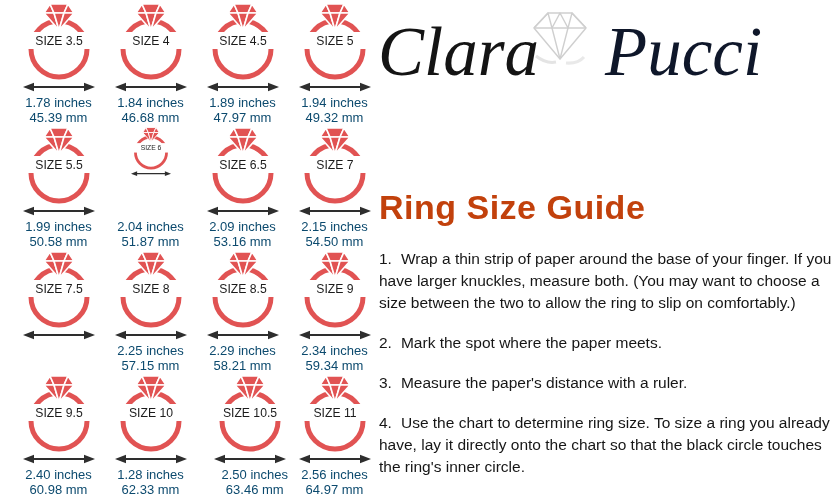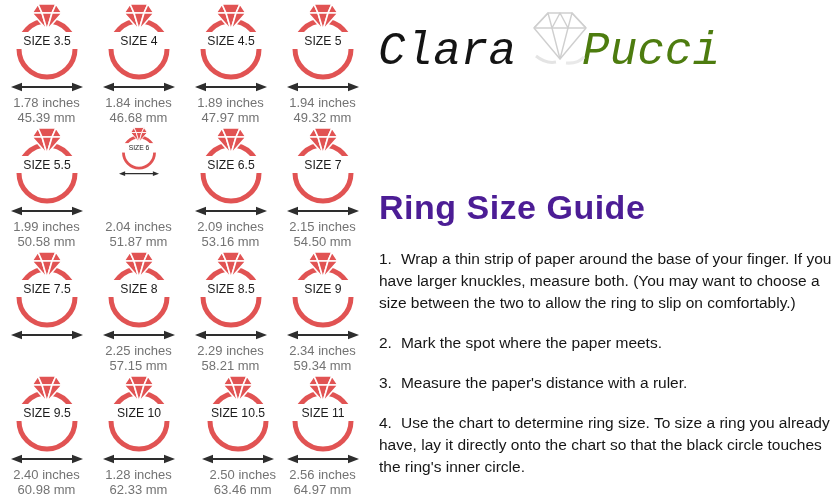--- a/index.html
+++ b/index.html
@@ -1,38 +1,38 @@
 <!DOCTYPE html>
 <html><head>
 <meta charset="utf-8">
 <style>
   html,body{margin:0;padding:0;}
   body{width:839px;height:501px;background:#ffffff;overflow:hidden;
        font-family:"Liberation Sans",sans-serif;color:#1a1a1a;position:relative;}
 
   
-  .grid{position:absolute;left:1px;top:3px;display:grid;
+  .grid{position:absolute;left:13px;top:3px;display:grid;
         grid-template-columns:repeat(4,91px);grid-auto-rows:122px;
         column-gap:1px;row-gap:2px;}
   .cell{display:flex;flex-direction:column;align-items:center;}
   .cell svg.ring{width:76px;height:90px;display:block;}
-  .meas{font-size:13px;line-height:15px;text-align:center;color:#737373;margin-top:2px;}
+  .meas{font-size:13px;line-height:15px;text-align:center;color:#0c4a6e;margin-top:2px;}
   .sizelabel{font-size:12.2px;fill:#1c1c1c;font-family:"Liberation Sans",sans-serif;}
 
   
   .right{position:absolute;left:378px;top:0;width:461px;height:501px;}
   .logo{position:absolute;left:0;top:4px;width:400px;height:96px;}
-  .logo .word{font-family:Liberation Mono, monospace;font-style:italic;font-size:46px;
+  .logo .word{font-family:Liberation Serif, serif;font-style:italic;font-size:69px;
               line-height:96px;white-space:nowrap;text-align:center;}
   .logo .row{display:flex;align-items:flex-end;}
   .word-second{margin-left:66px;}
   .logo svg.brand-diamond{position:absolute;left:140px;top:2px;width:84px;height:62px;}
 
   .page-title{position:absolute;left:1px;top:188px;margin:0;
-              font-size:34px;font-weight:bold;color:#4c1d95;letter-spacing:0.5px;}
+              font-size:34px;font-weight:bold;color:#c2410c;letter-spacing:0.5px;}
   .steps{position:absolute;left:1px;top:248px;width:460px;}
   .step{margin:0 0 18px 0;font-size:15.5px;line-height:22px;color:#161616;}
   .step .num{margin-right:9px;}
 </style>
 </head>
 <body>
 
 <div class="page">
 
   <div class="grid">
@@ -439,21 +439,21 @@
       <svg class="brand-diamond" viewBox="0 0 80 62" fill="none" stroke="#cfcfcf" stroke-width="1.4" stroke-linejoin="round">
         <path d="M28,7 L52,7 L66,22 L40,53 L14,22 Z"></path>
         <path d="M14,22 L66,22"></path>
         <path d="M14,22 L28,7 L32,22 L40,7 L48,22 L52,7 L66,22"></path>
         <path d="M32,22 L40,53 M48,22 L40,53"></path>
         <path d="M16,50 Q26,58 36,56" stroke="#e4e4e4" stroke-width="3"></path>
         <path d="M46,57 Q58,58 64,51" stroke="#e9e9e9" stroke-width="3"></path>
       </svg>
       <div class="row">
         <span class="word word-first" style="color: rgb(20, 20, 20);">Clara</span>
-        <span class="word word-second" style="color: #4d7c0f;">Pucci</span>
+        <span class="word word-second" style="color: #0f172a;">Pucci</span>
       </div>
     </div>
 
     <h1 class="page-title">Ring Size Guide</h1>
 
     <div class="steps">
   <p class="step"><span class="num">1.</span><span>Wrap a thin strip of paper around the base of your finger. If you have larger knuckles, measure both. (You may want to choose a size between the two to allow the ring to slip on comfortably.)</span></p>
 
   <p class="step"><span class="num">2.</span><span>Mark the spot where the paper meets.</span></p>
 

